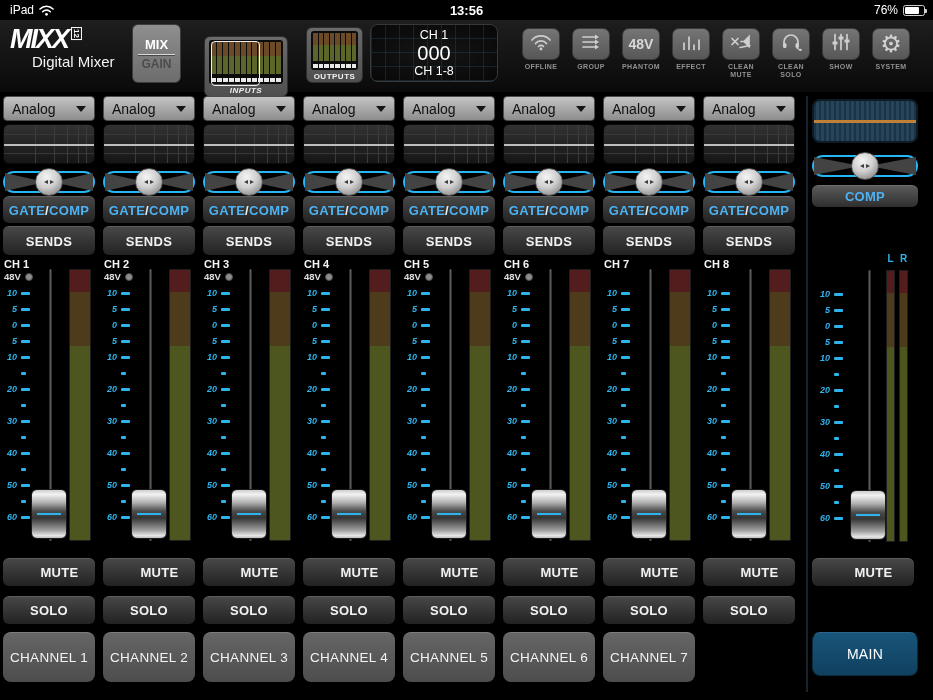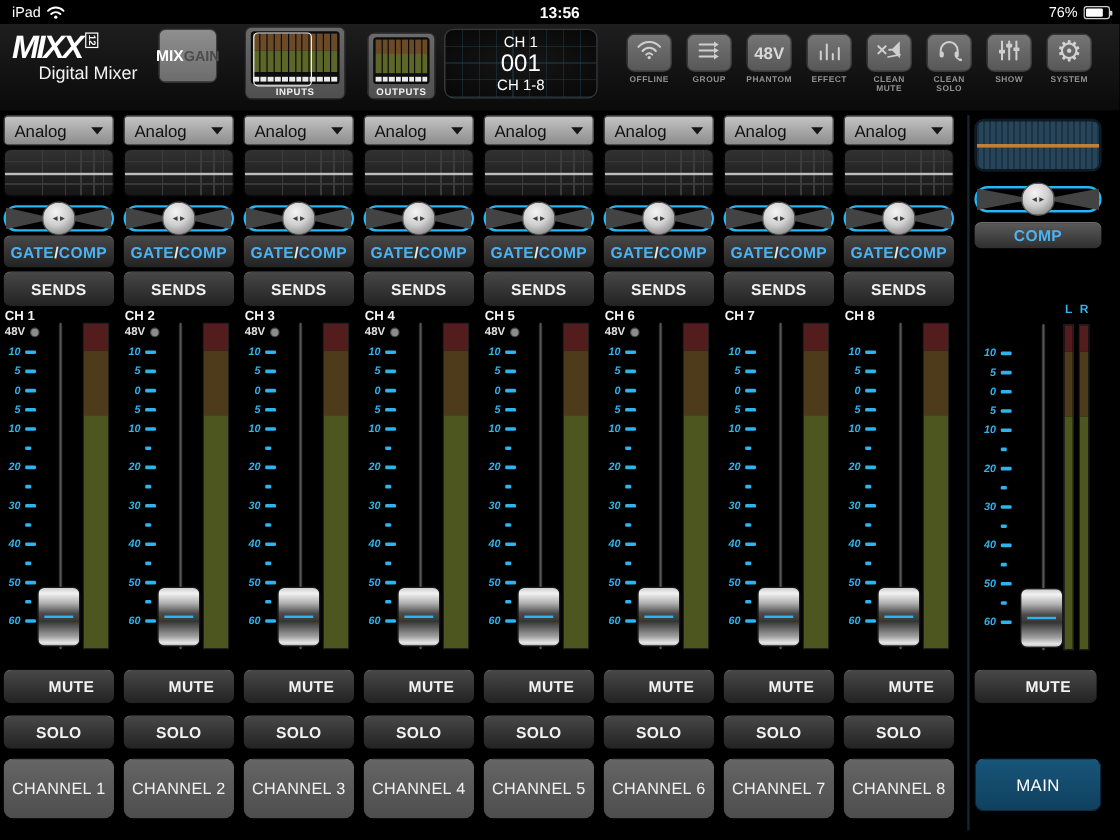--- a/index.html
+++ b/index.html
@@ -16,29 +16,29 @@
   .battery:after { content:""; position:absolute; right:-3px; top:3px; width:2px; height:4px; background:#cfcfcf; border-radius:0 1px 1px 0; }
 
   
   .header { position:absolute; top:20px; left:0; right:0; height:72px; background:linear-gradient(180deg,#1e1e1e,#0a0a0a); }
   .logo { position:absolute; left:10px; top:6px; }
   .logo-top { display:flex; align-items:flex-start; }
   .logo-mixx { font-style:italic; font-weight:bold; font-size:27px; letter-spacing:-2px; color:#fff; line-height:26px; }
   .logo-sup { font-size:8px; font-weight:bold; border:1px solid #fff; padding:0 1px; transform:rotate(90deg); margin-left:2px; margin-top:2px; color:#fff; }
   .logo-sub { font-size:15px; color:#f2f2f2; margin-left:22px; margin-top:1px; }
 
-  .mixgain { position:absolute; left:132px; top:4px; width:49px; height:45px; border-radius:6px;
+  .mixgain { position:absolute; left:132px; top:4px; width:49px; height:59px; border-radius:6px;
              background:linear-gradient(180deg,#8f8f8f,#6c6c6c); border:1px solid #3c3c3c;
-             display:flex; flex-direction:row; align-items:center; justify-content:center; }
+             display:flex; flex-direction:column; align-items:center; justify-content:center; }
   .mixgain .mix { font-size:13px; font-weight:bold; color:#fff; }
   .mixgain .divider { width:80%; height:1px; background:#d8d8d8; box-shadow:0 1px 0 #4a4a4a; margin:2px 0; }
   .mixgain .gain { font-size:12px; font-weight:bold; color:#4c4c4c; }
 
   .meterpanel { position:absolute; border-radius:6px; background:linear-gradient(180deg,#6b6b6b,#4f4f4f); border:1px solid #2e2e2e; }
-  .mp-inputs { left:204px; top:2px; width:84px; height:61px; }
+  .mp-inputs { left:204px; top:16px; width:84px; height:61px;font-style:italic; }
   .mp-outputs { left:306px; top:7px; width:57px; height:56px; }
   .mp-inner { position:absolute; left:4px; right:4px; top:3px; background:#0c0c0c; border-radius:3px; display:flex; gap:1px; padding:2px; }
   .mp-inputs .mp-inner { height:44px; }
   .mp-outputs .mp-inner { height:39px; }
   .mini-col { flex:1; display:flex; flex-direction:column; }
   .mini-brown { height:34%; background:var(--mini-meter-brown,#6b4a28); }
   .mini-green { height:47%; background:var(--mini-meter-green,#5d6629); }
   .mini-gap { height:8%; }
   .mini-white { height:11%; background:#e9e9e9; }
   .mp-select { position:absolute; left:2px; top:1px; bottom:-2px; border:1.5px solid #f0f0f0; border-radius:4px; pointer-events:none; }
@@ -306,21 +306,21 @@
             <div class="mini-green"></div>
             <div class="mini-gap"></div>
             <div class="mini-white"></div>
           </div>
         </div>
       <div class="mp-label">OUTPUTS</div>
     </div>
 
     <div class="display">
       <div class="disp-l1">CH 1</div>
-      <div class="disp-l2">001</div>
+      <div class="disp-l2">000</div>
       <div class="disp-l3">CH 1-8</div>
     </div>
 
     <div class="tools">
       <div class="tool">
         <div class="tool-btn">
             <span>
           <svg width="22" height="17" viewBox="0 0 22 17">
                 <path d="M2,6 a12,12 0 0 1 18,0"></path>
                 <path d="M5.5,9.5 a7,7 0 0 1 11,0"></path>
@@ -1214,21 +1214,20 @@
               <div class="cap-line"></div>
             </div>
       <div class="meter">
               <div class="m-red"></div>
               <div class="m-amber"></div>
               <div class="m-green"></div>
             </div>
     </div>
     <button class="btn mute">MUTE</button>
     <button class="btn solo">SOLO</button>
-    <button class="btn channel-btn">CHANNEL 8</button>
   </div>
 </div>
     <div class="v-divider"></div>
 
     <div class="master">
       <div class="geq">
           <div class="geq-line"></div>
         </div>
       <div class="pan">
         <div class="pan-tri-l"></div>

